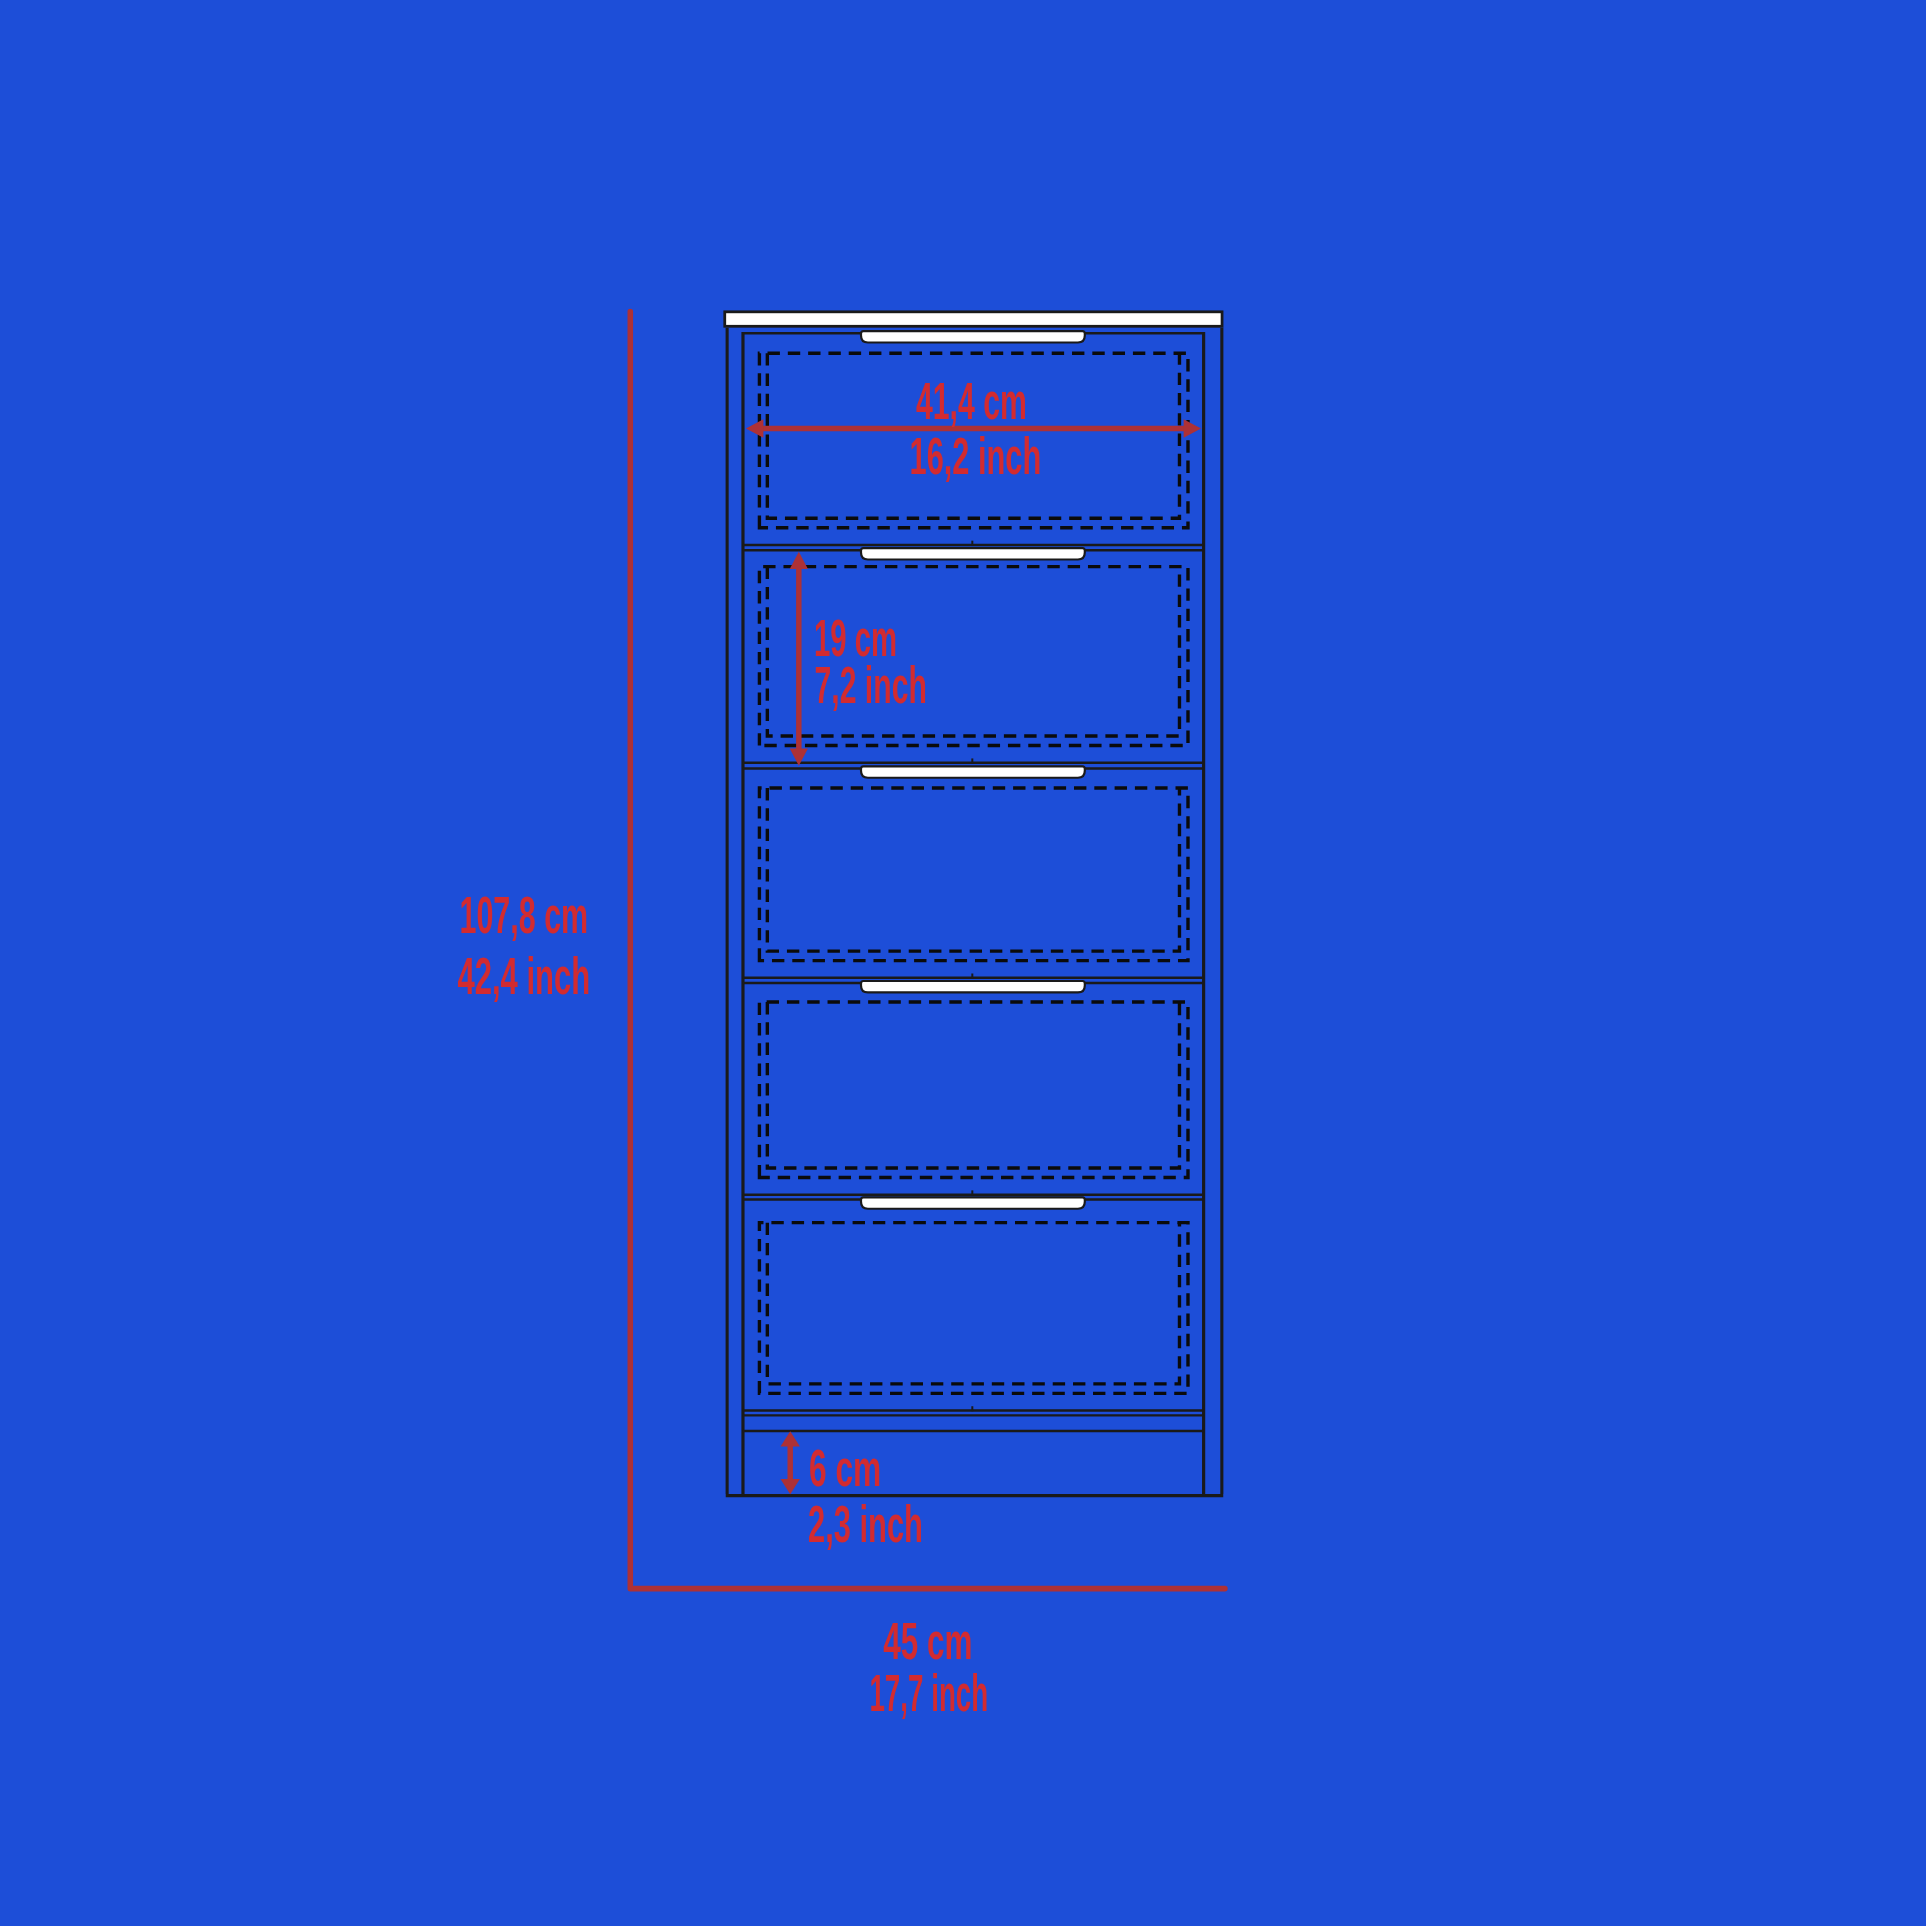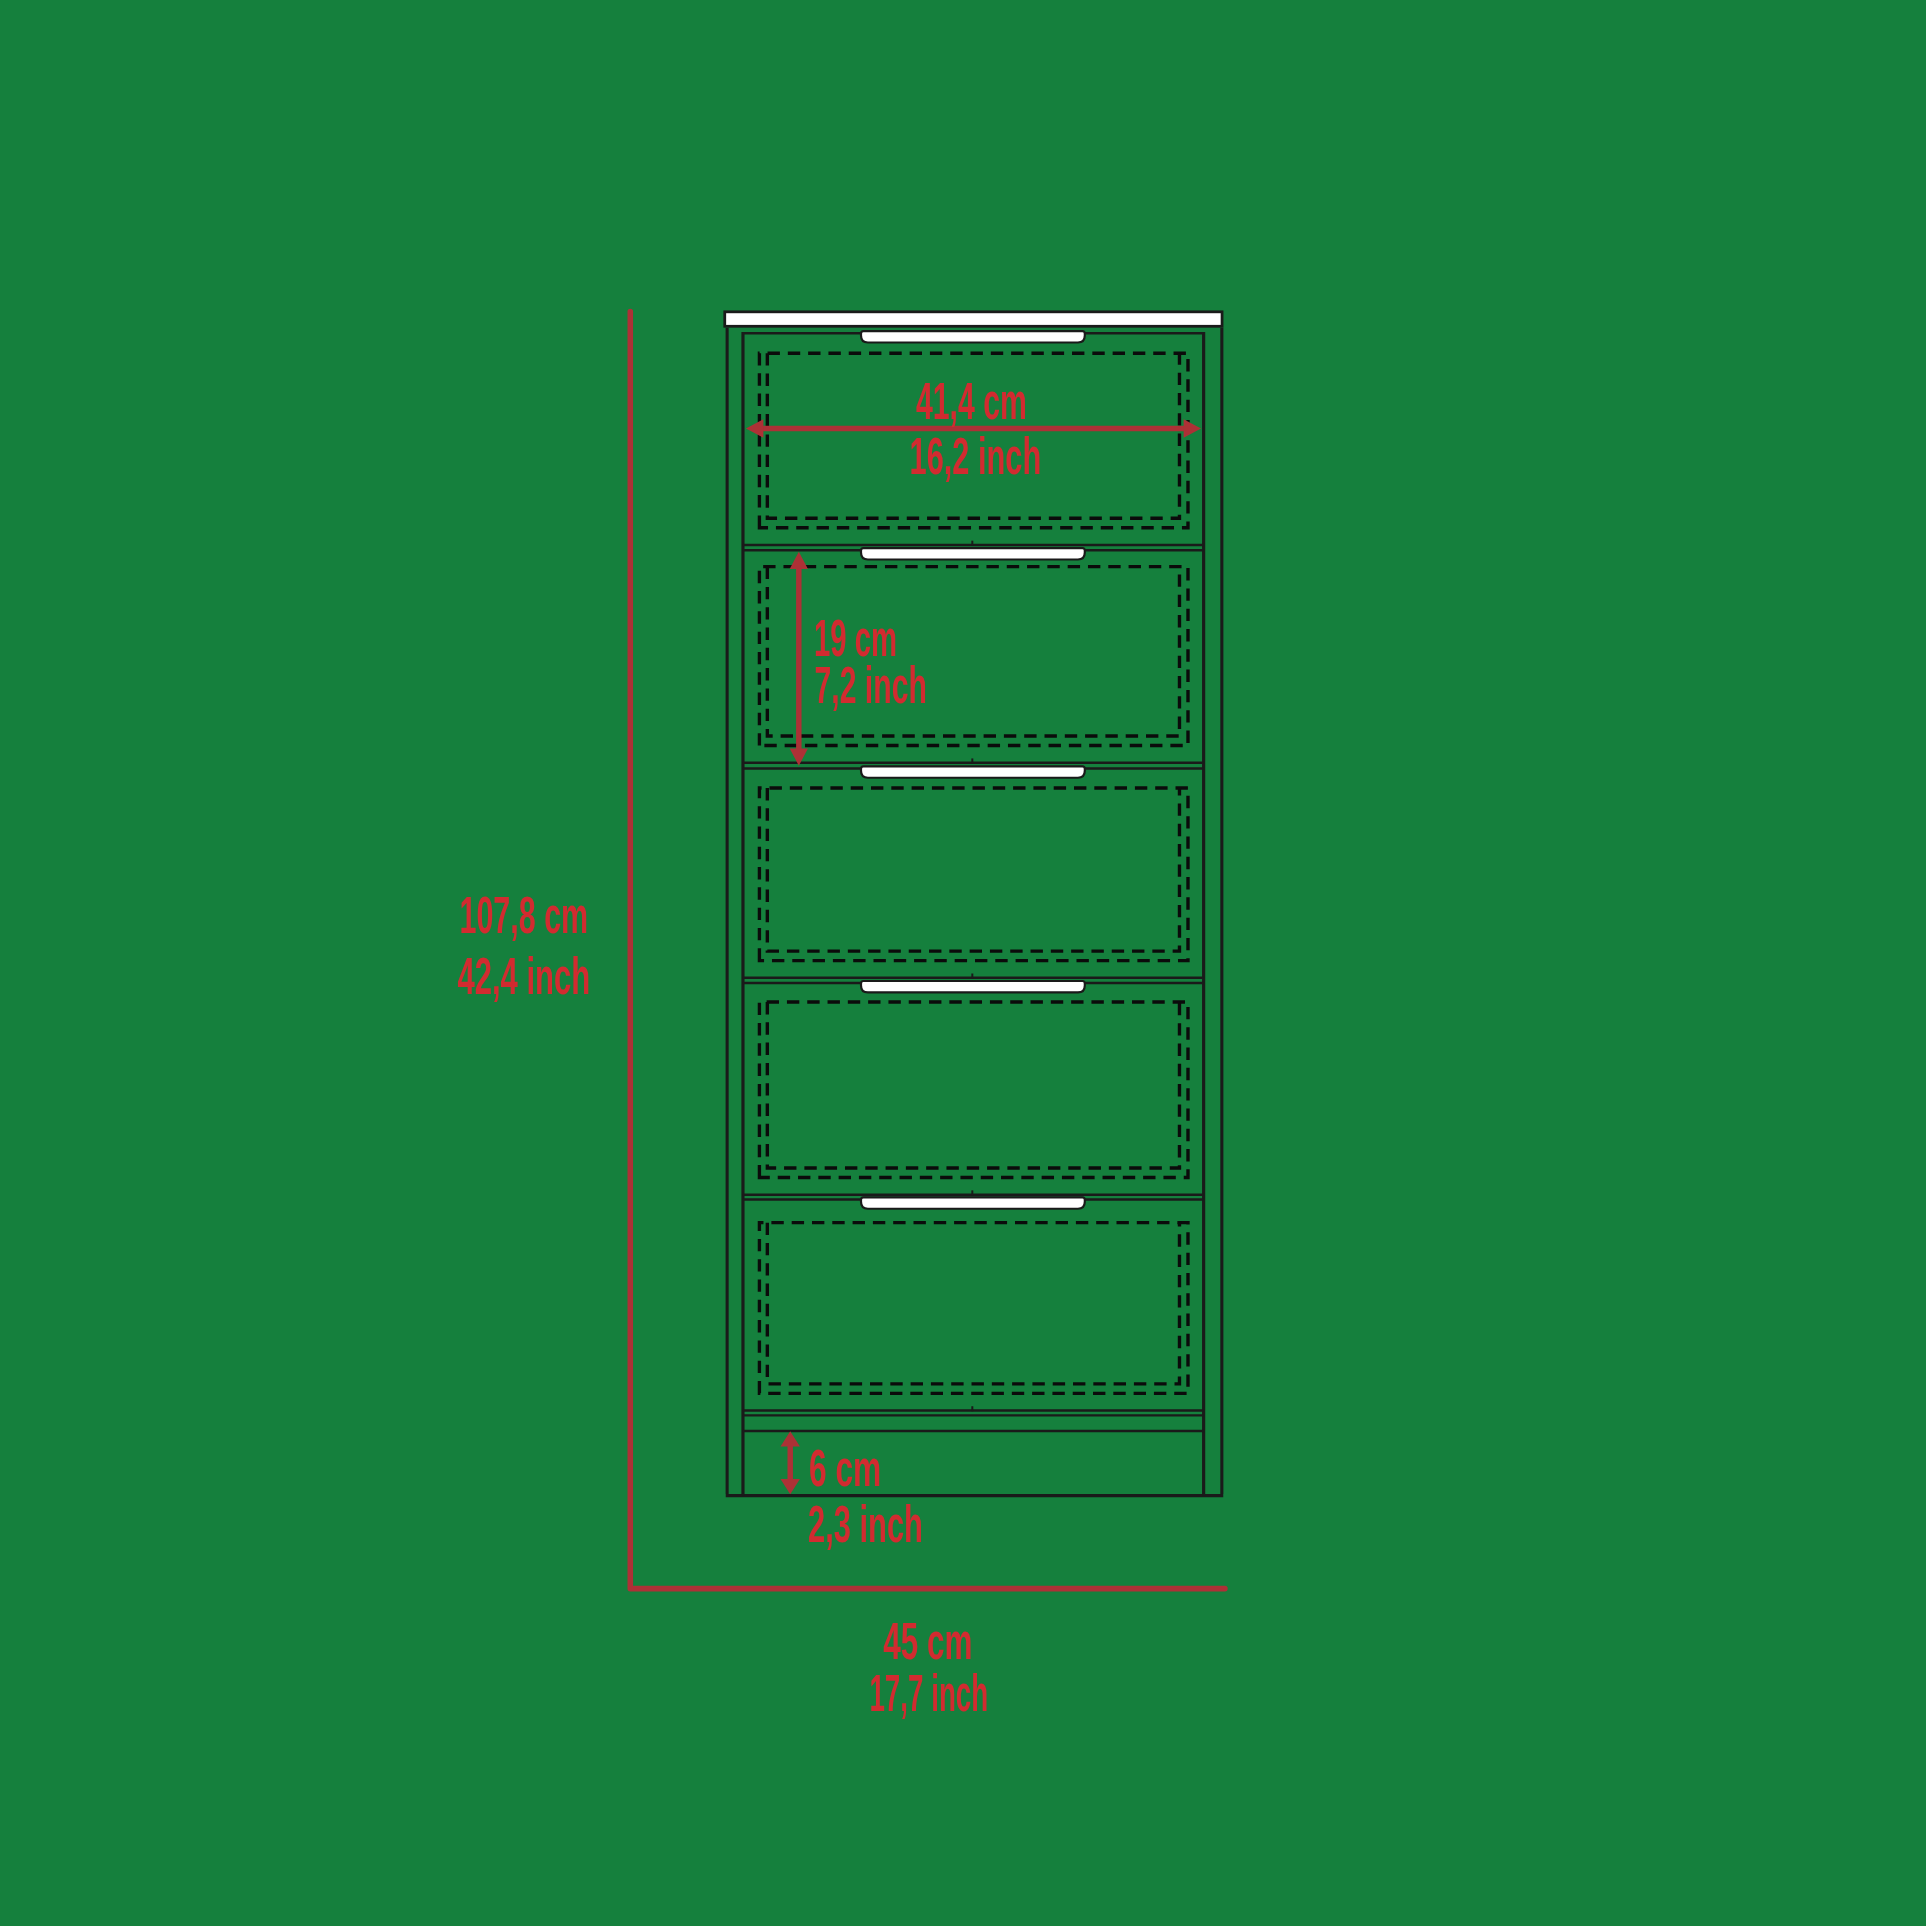--- a/index.html
+++ b/index.html
@@ -1,16 +1,16 @@
 <!DOCTYPE html>
 <html><head>
 <meta charset="utf-8">
 <style>
   html,body{margin:0;padding:0;background:#ffffff;}
-  #page{position:relative;width:1927px;height:1927px;background:#15803d;overflow:hidden;
+  #page{position:relative;width:1927px;height:1927px;background:#1d4ed8;overflow:hidden;
         font-family:"Liberation Sans", sans-serif;}
   svg{position:absolute;left:0;top:0;}
   text{font-family:"Liberation Sans", sans-serif;font-weight:bold;fill:#d22b30;}
 </style>
 </head>
 <body>
 
 <div id="page">
 <svg width="1927" height="1927" viewBox="0 0 1946 1946">
 

